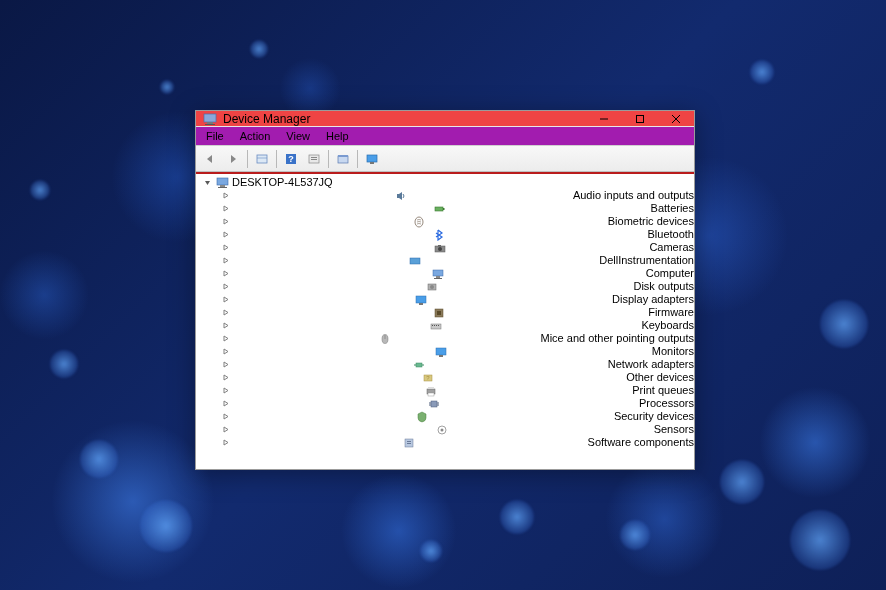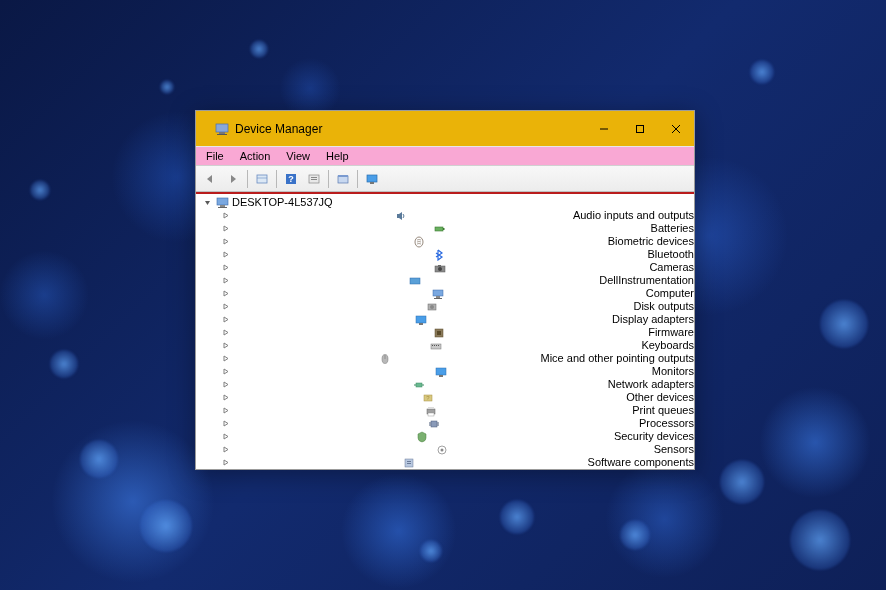--- a/index.html
+++ b/index.html
@@ -38,25 +38,25 @@
       top: 110px;
       width: 500px;
       height: 360px;
       background: #ffffff;
       border: 1px solid #9b9b9b;
       box-shadow: 0 4px 24px rgba(0,0,0,0.35);
       display: flex;
       flex-direction: column;
     }
     .titlebar {
-      height: 36px;
-      background: #eab308;
-      display: flex;
-      align-items: center;
-      padding-left: 18px;
+      height: 16px;
+      background: #ef4444;
+      display: flex;
+      align-items: center;
+      padding-left: 6px;
       border-bottom: 1px solid #e8e8e8;
     }
     .titlebar .icon {
       width: 16px;
       height: 16px;
       margin-right: 5px;
       display: flex;
       align-items: center;
       justify-content: center;
     }
@@ -75,21 +75,21 @@
       align-items: center;
       justify-content: center;
       color: #000;
     }
     .win-btn svg { width: 10px; height: 10px; }
     .menubar {
       height: 19px;
       display: flex;
       align-items: center;
       padding: 0 2px;
-      background: #f9a8d4;
+      background: #a21caf;
       border-bottom: 1px solid #d0d0d0;
       gap: 0;
     }
     .menu-item {
       padding: 2px 8px;
       font-size: 11px;
       color: #000;
     }
     .toolbar {
       height: 26px;

